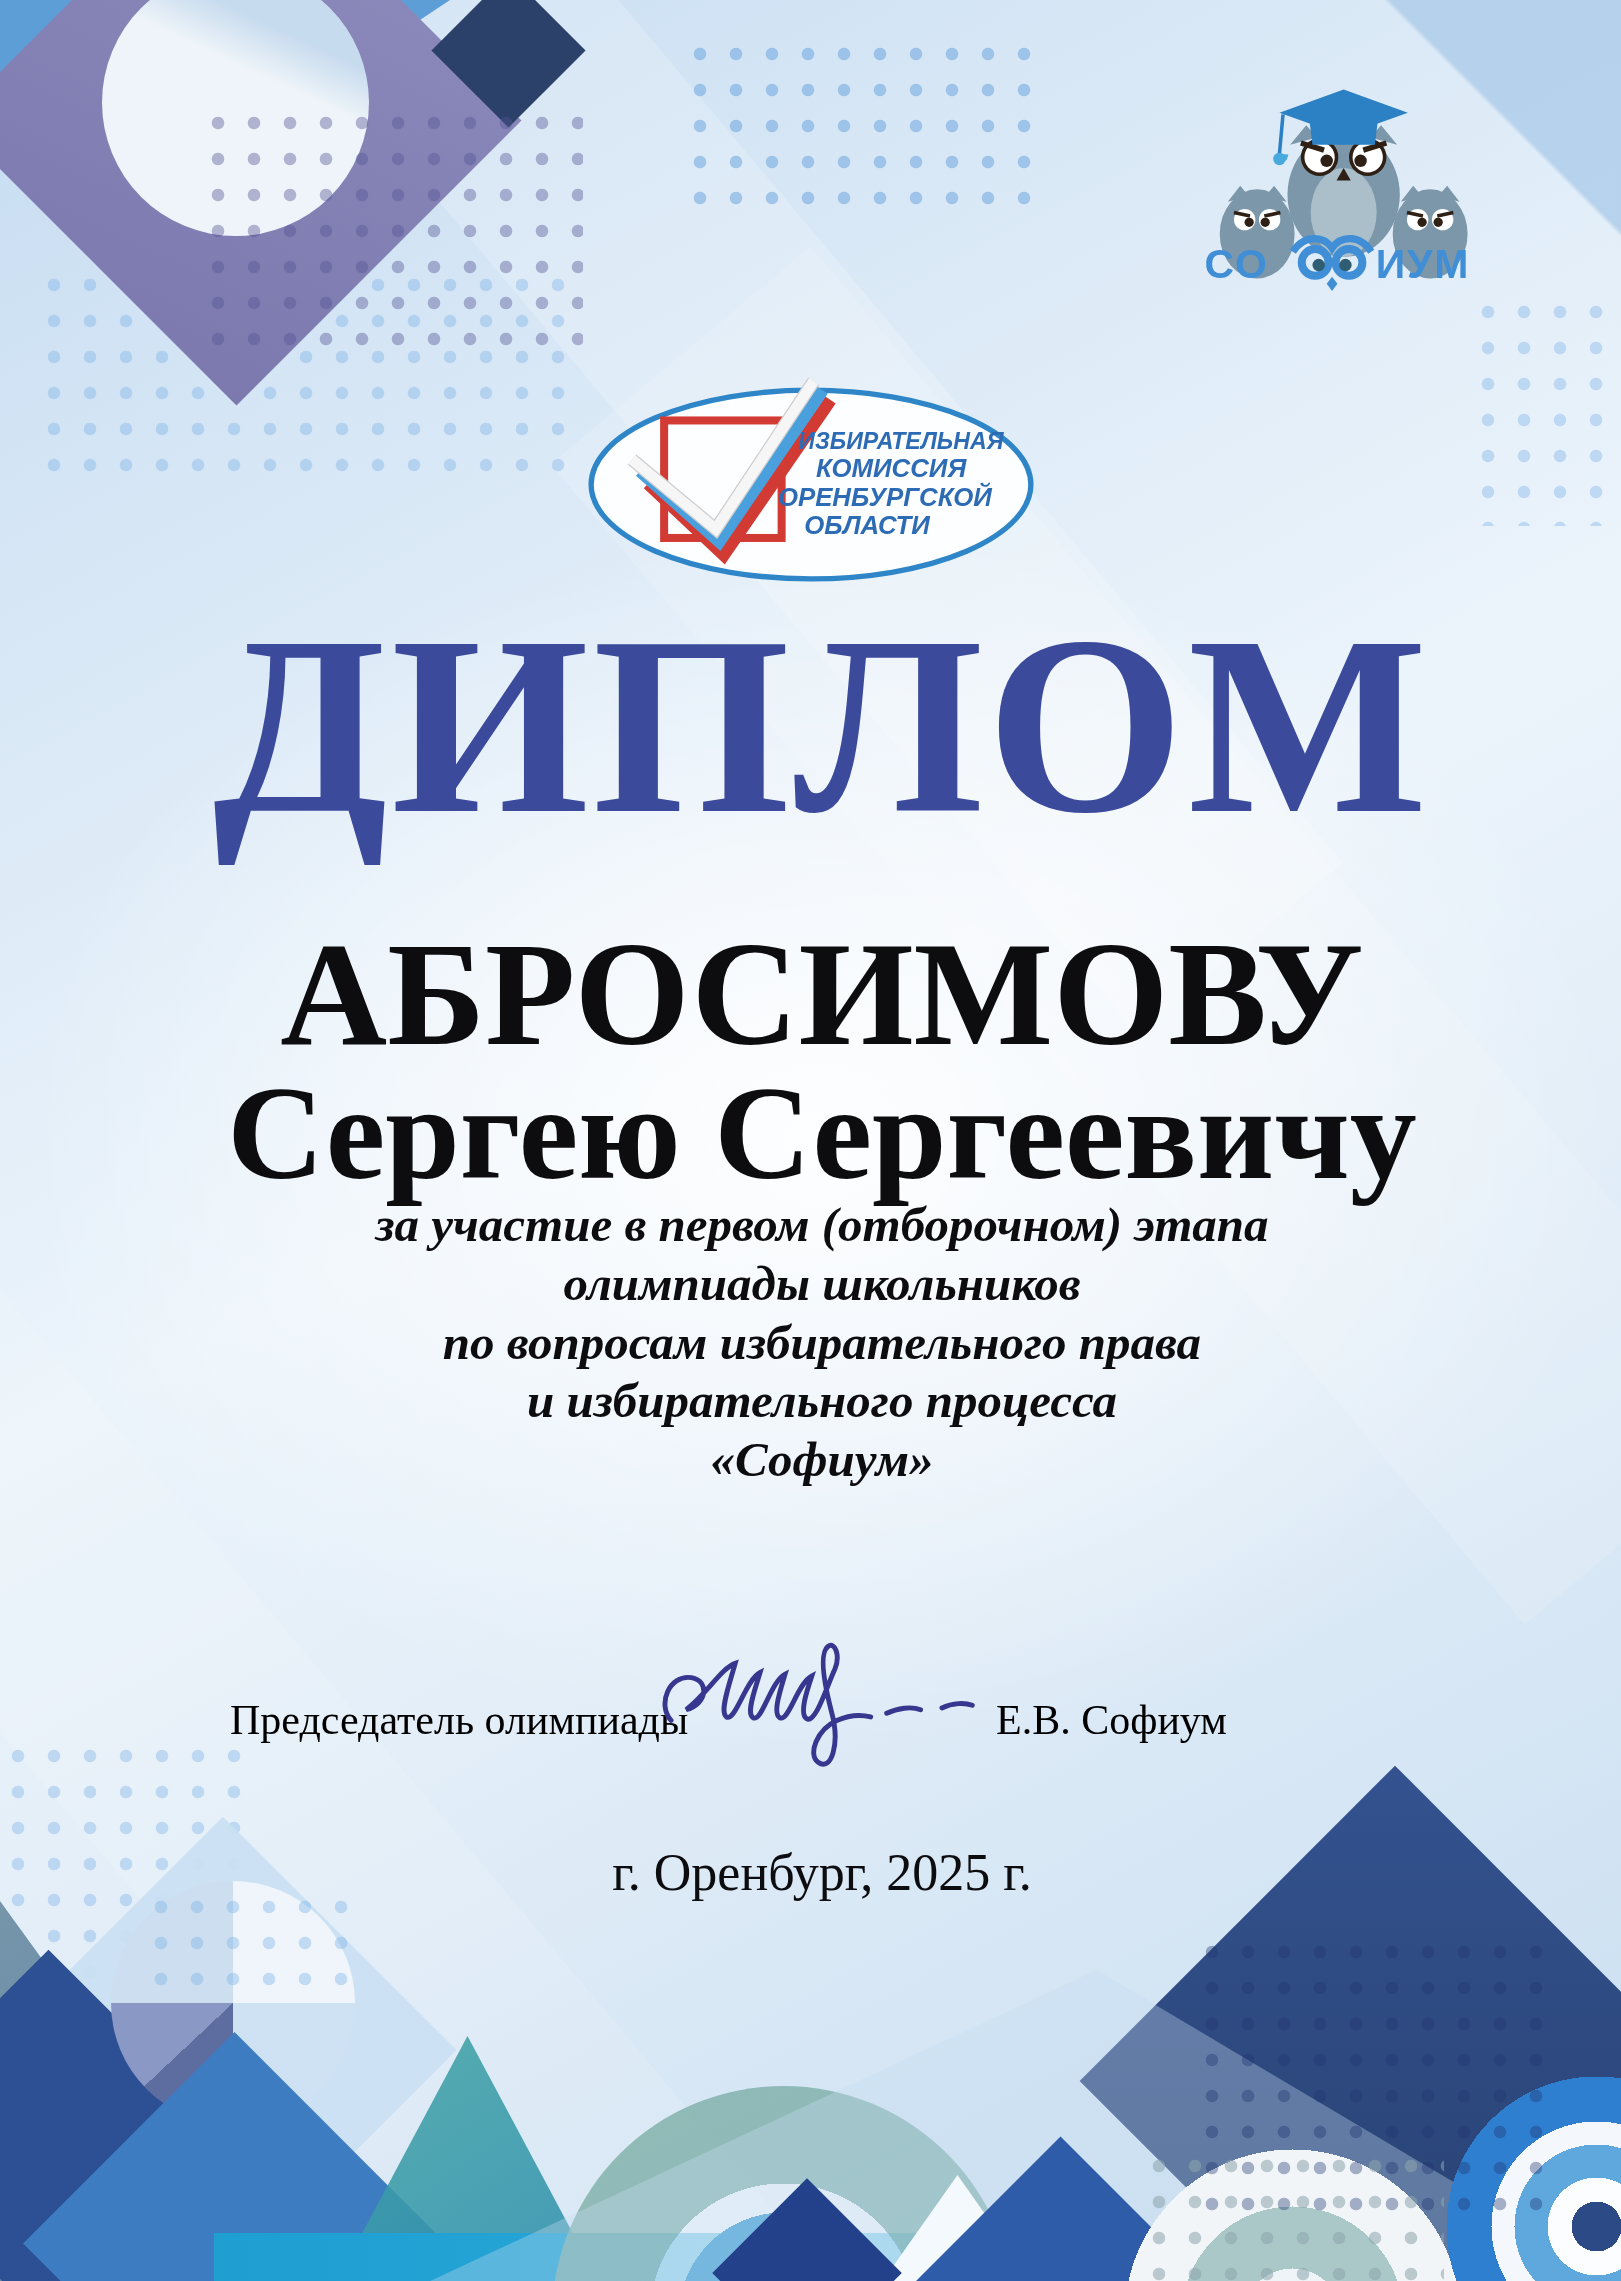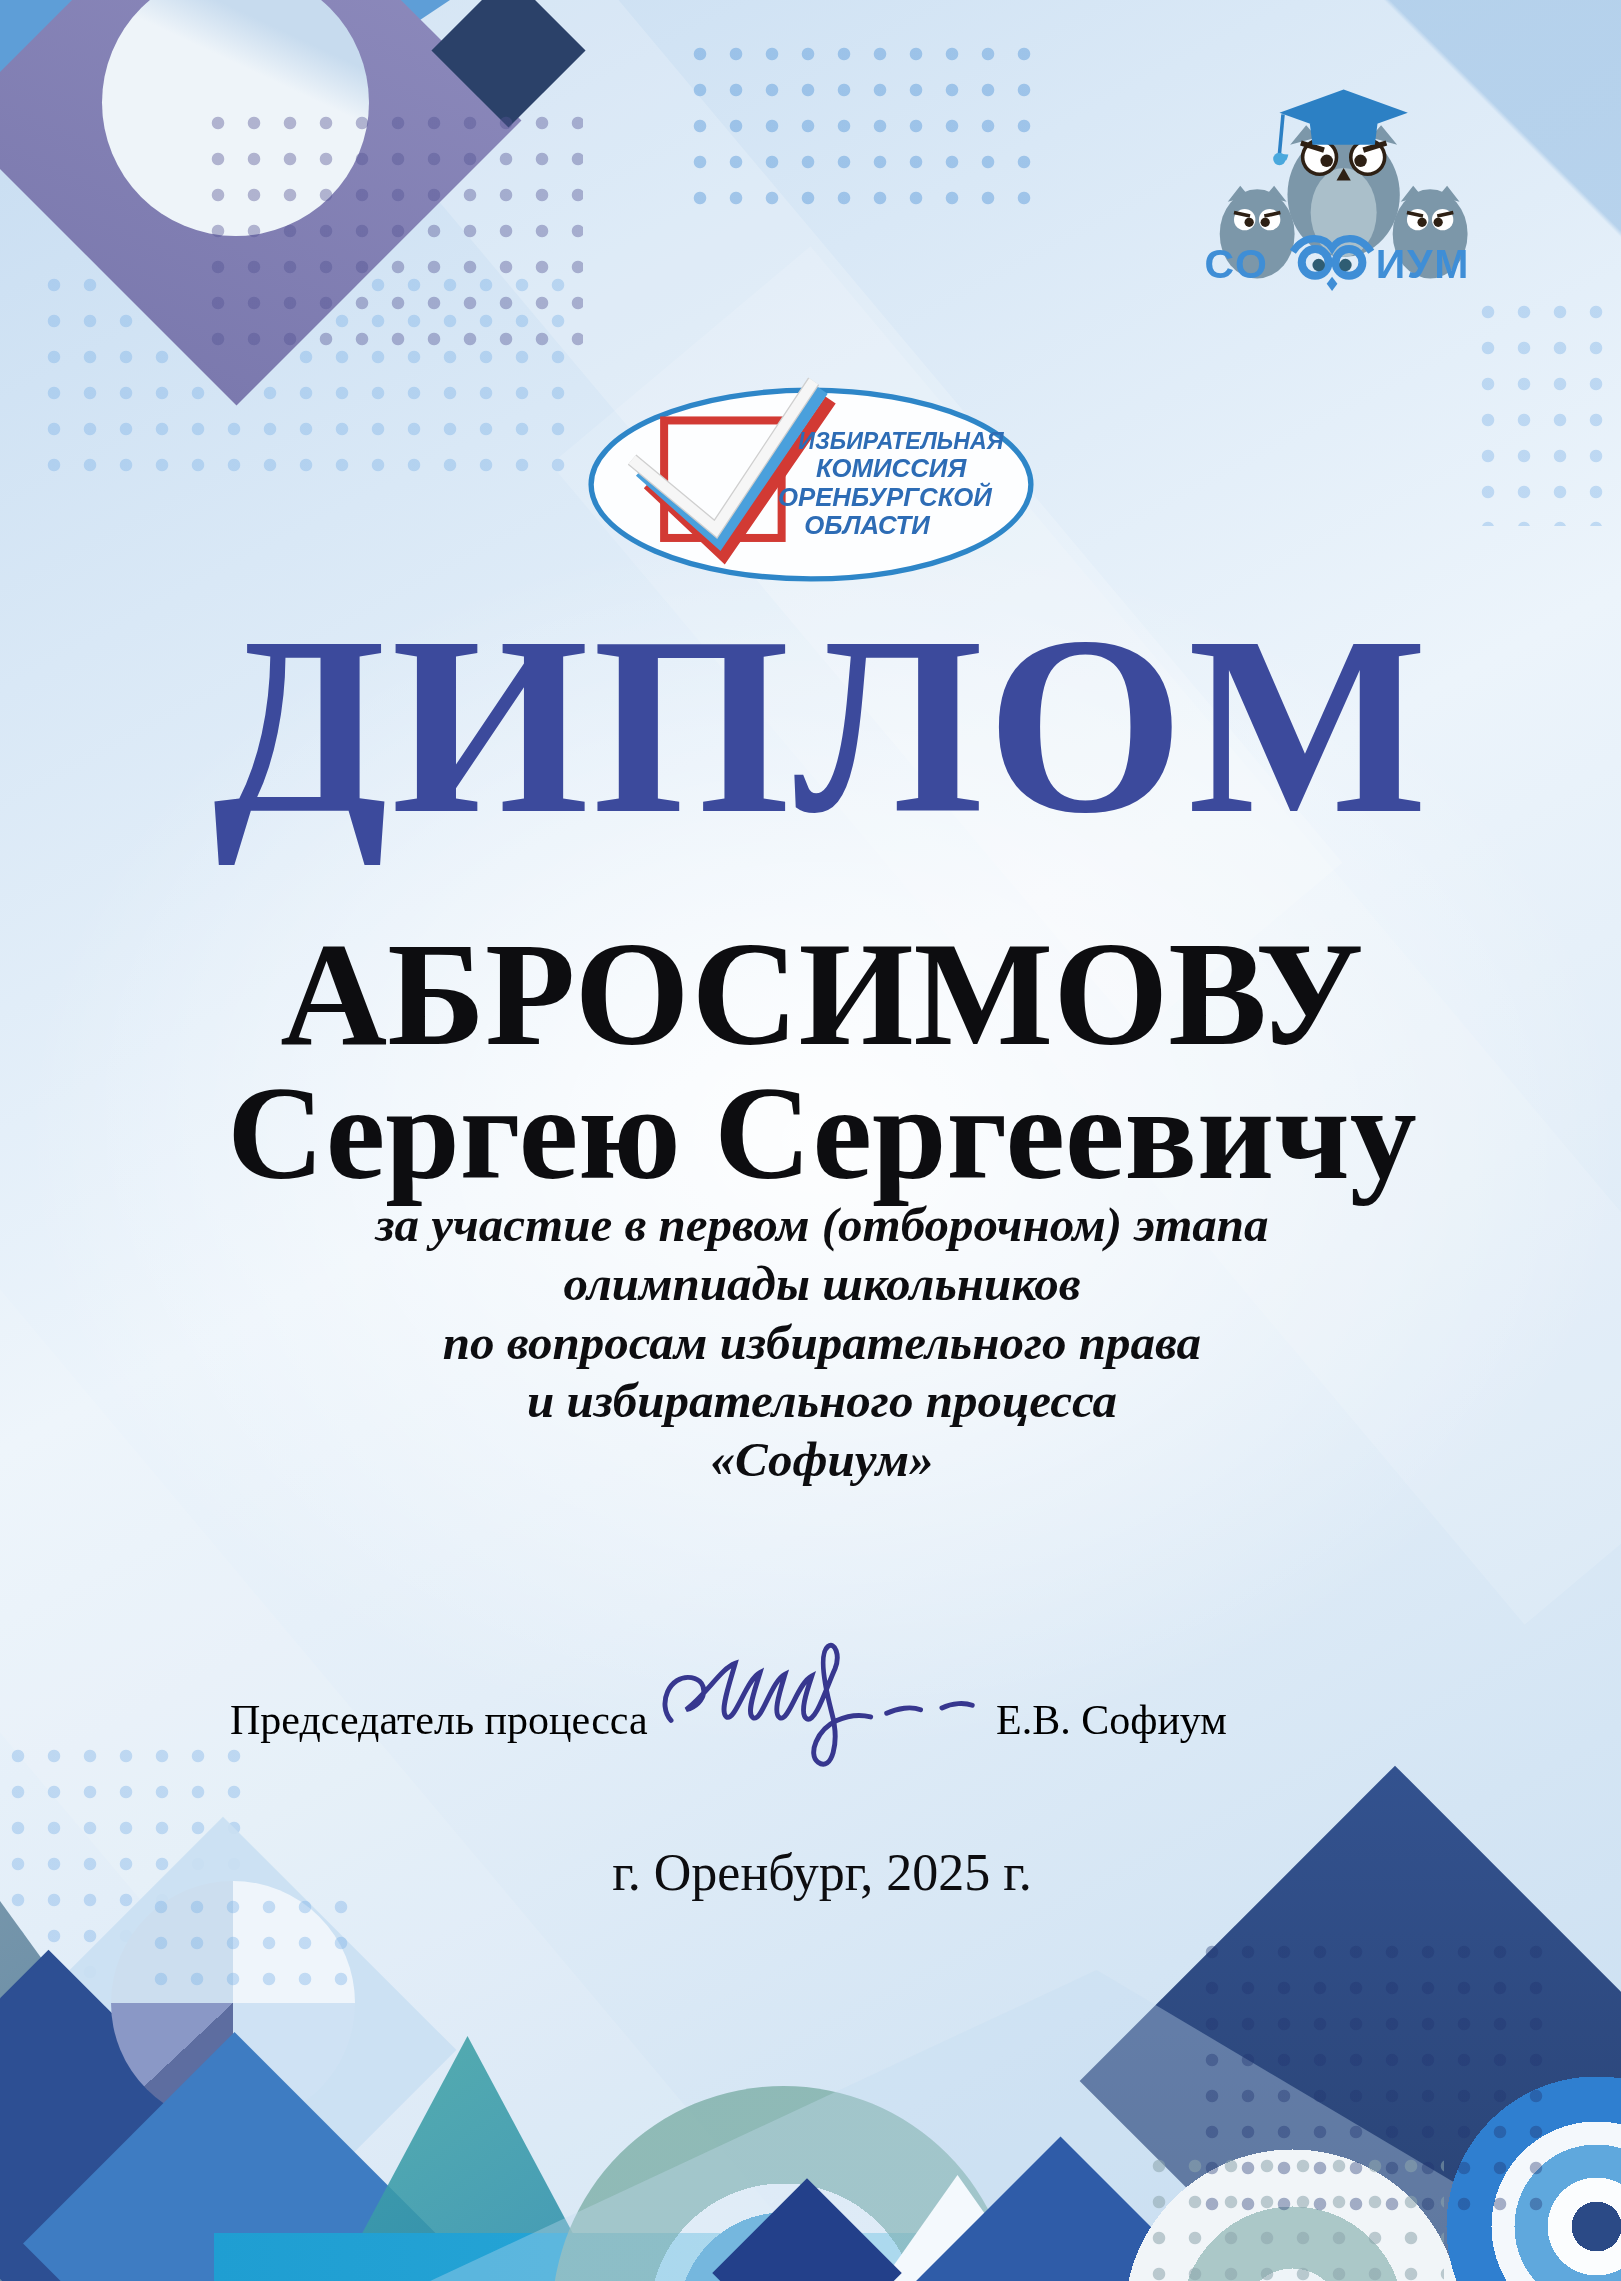--- a/index.html
+++ b/index.html
@@ -185,21 +185,21 @@
   <div class="content-text name1">АБРОСИМОВУ</div>
 
   <div class="content-text body-text">
     <div>за участие в первом (отборочном) этапа</div>
     <div>олимпиады школьников</div>
     <div>по вопросам избирательного права</div>
     <div>и избирательного процесса</div>
     <div>«Софиум»</div>
   </div>
 
-  <div class="sig-role">Председатель процесса</div>
+  <div class="sig-role">Председатель олимпиады</div>
   <svg class="sig-svg" viewBox="0 0 395 195">
     <g fill="none" stroke="#37378f" stroke-width="5.5" stroke-linecap="round">
       <path d="M18,98 C2,80 16,46 41,50 C62,54 58,80 35,86 C60,66 74,40 90,34 C84,56 72,88 80,94 C90,100 102,52 118,44 C112,64 102,90 110,95 C120,100 130,54 146,46 C140,66 132,90 140,95 C150,100 160,56 176,48 C170,66 162,90 170,96 C180,102 192,62 202,40 C208,25 202,9 194,15 C184,23 190,57 198,88 C208,124 198,156 183,145 C171,136 182,108 204,98 C222,90 234,92 242,94"></path>
       <path d="M260,90 C272,84 288,82 298,86"></path>
       <path d="M322,84 C334,78 348,78 356,81"></path>
     </g>
   </svg>
   <div class="sig-name">Е.В. Софиум</div>
 
   <div class="content-text date-line">г. Оренбург, 2025 г.</div>

